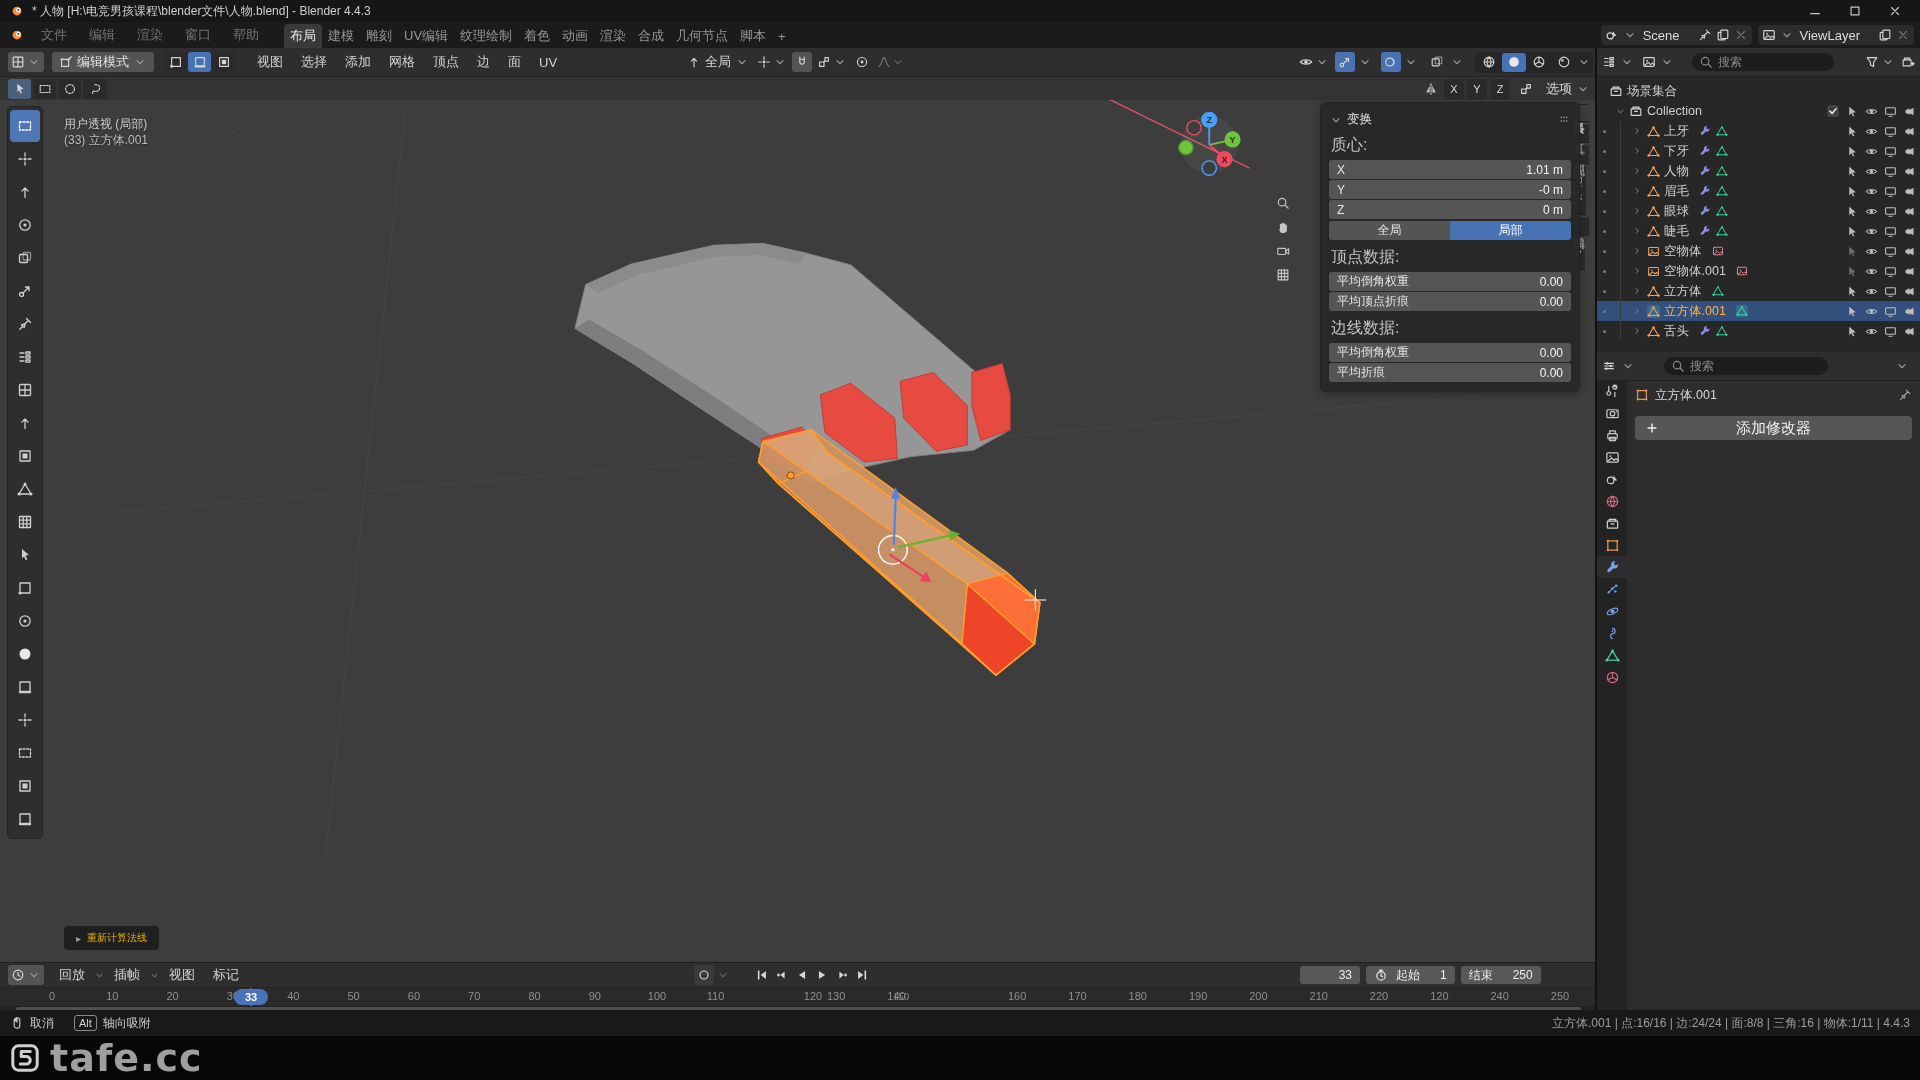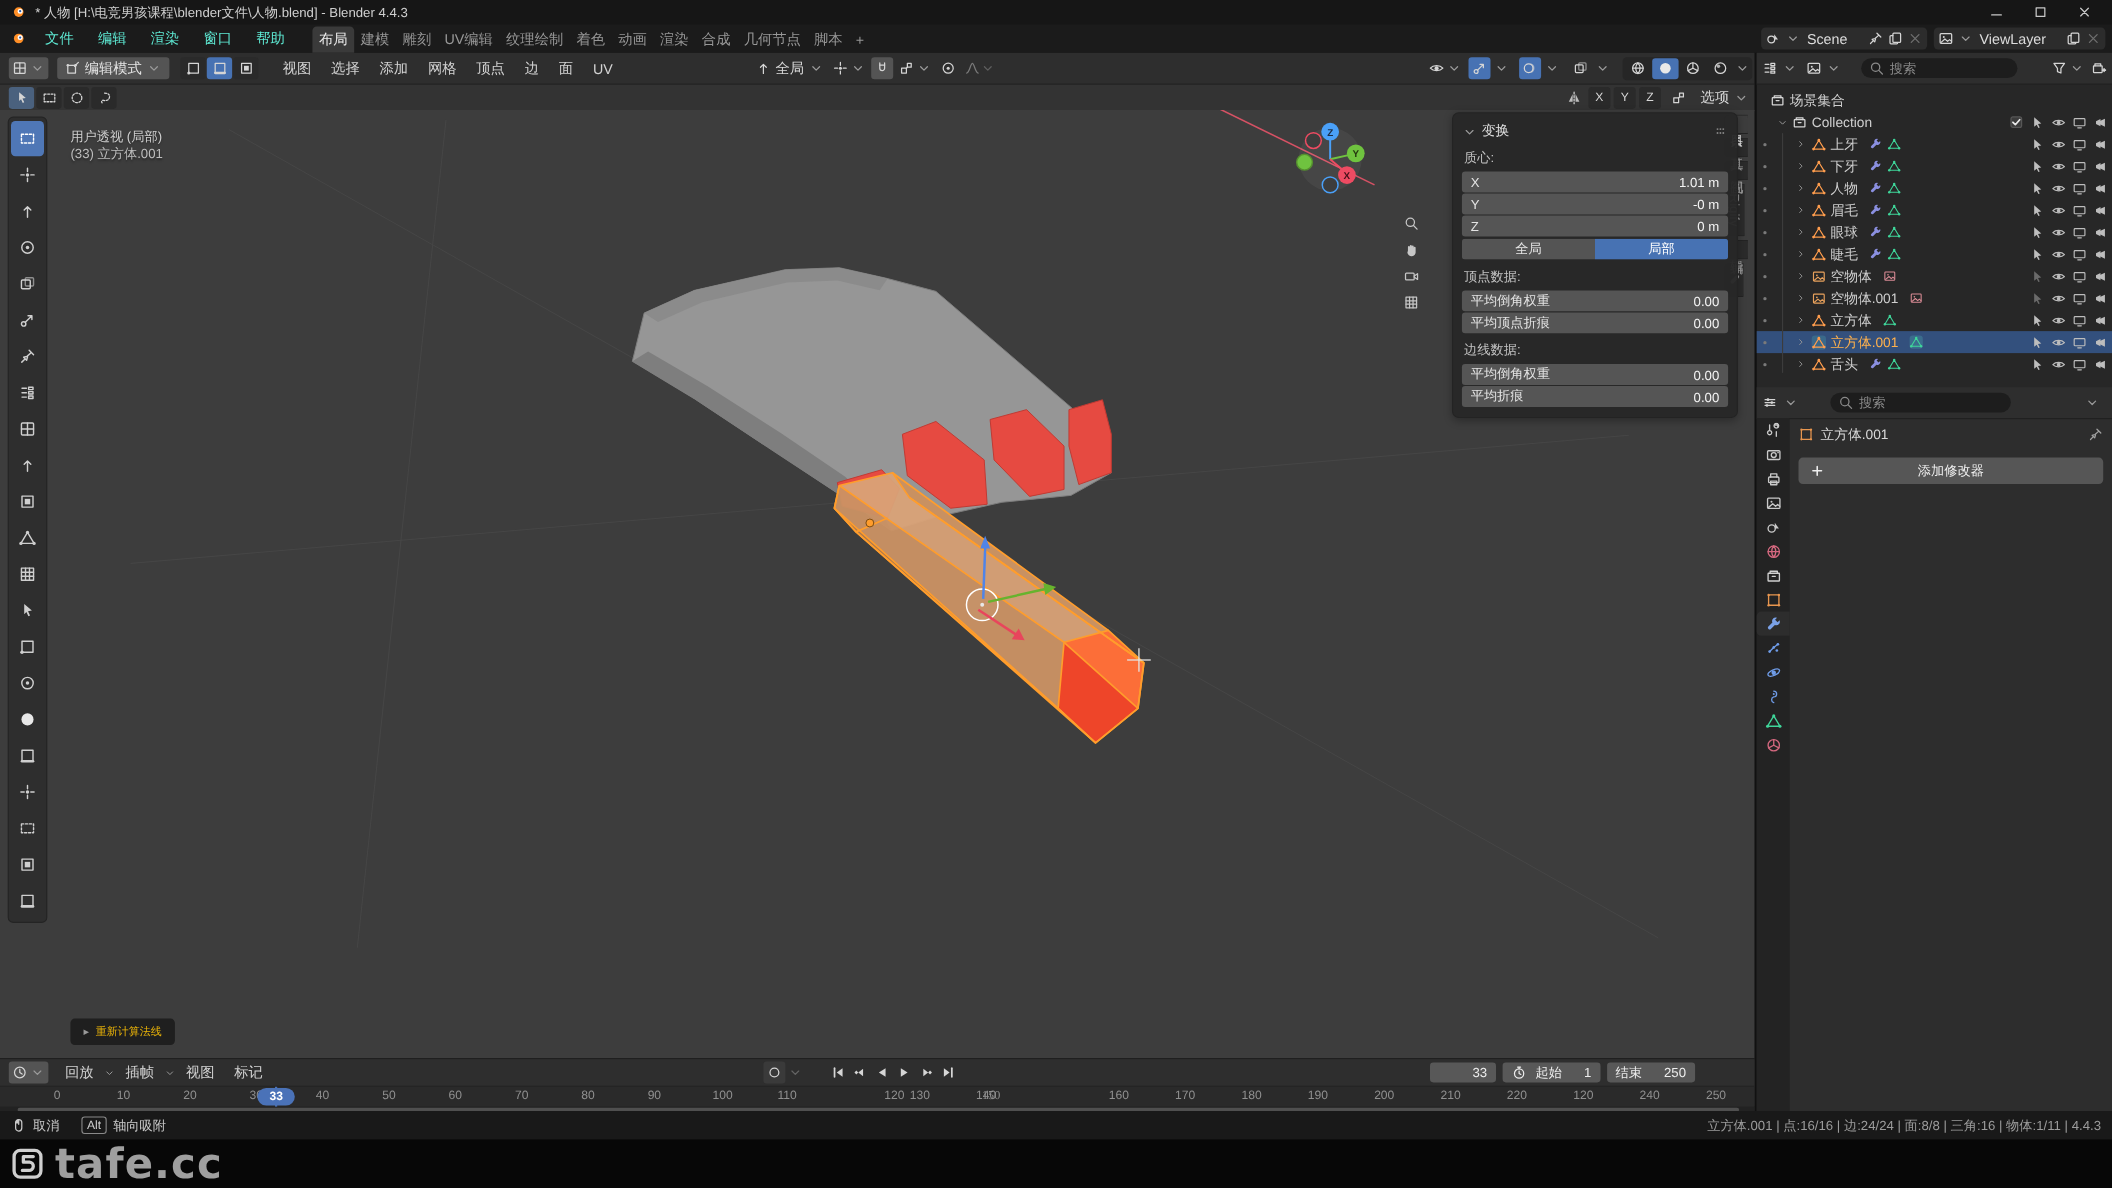--- a/index.html
+++ b/index.html
@@ -5,21 +5,21 @@
   html,body{margin:0;padding:0;background:#111;}
   body{width:1920px;height:1080px;position:relative;overflow:hidden;
        font-family:"Liberation Sans","DejaVu Sans",sans-serif;
        -webkit-font-smoothing:antialiased;color:#d5d5d5;font-size:13px;}
   .abs{position:absolute;}
   .row{display:flex;align-items:center;}
   .ico{display:inline-flex;align-items:center;justify-content:center;line-height:0;}
   
   #topbar{left:0;top:0;width:1920px;height:22px;background:#161616;}
   #menubar{left:0;top:22px;width:1920px;height:26px;background:#1b1b1b;}
-  .menu-item{padding:0 11px;height:26px;display:flex;align-items:center;color:#5eead4;cursor:default;}
+  .menu-item{padding:0 11px;height:26px;display:flex;align-items:center;color:#737373;cursor:default;}
   .ws-tab{padding:0 6px;height:24px;display:flex;align-items:center;color:#979797;margin-top:2px;border-radius:4px 4px 0 0;}
   .ws-tab.active{background:#3a3a3a;color:#ececec;}
   .idblock{background:#2c2c2c;border-radius:4px;height:20px;display:flex;align-items:center;padding:0 4px;gap:4px;}
   
   #vp-header{left:0;top:48px;width:1595px;height:28px;background:#2e2e2e;border-bottom:1px solid #222;}
   #tool-settings{left:0;top:77px;width:1595px;height:23px;background:#333333;border-bottom:1px solid #272727;}
   .hdr-menu{padding:0 9px;color:#d2d2d2;}
   .mode-btn{width:23px;height:20px;border-radius:3px;display:flex;align-items:center;justify-content:center;background:#2a2a2a;margin-right:1px;}
   .mode-btn.active{background:#4772b3;}
   .hbtn{height:20px;border-radius:3px;display:flex;align-items:center;justify-content:center;padding:0 3px;}
@@ -37,40 +37,40 @@
   .tool-btn.active{background:#4f77b6;color:#fff;}
   
   .np-tab{writing-mode:vertical-rl;background:#2b2b2b;color:#9d9d9d;border:1px solid #232323;
           border-right:none;border-radius:5px 0 0 5px;padding:8px 2px;margin-bottom:3px;font-size:12px;
           display:flex;align-items:center;justify-content:center;}
   .np-tab.active{background:#3d3d3d;color:#e4e4e4;}
   
   #transform-panel{left:1320px;top:102px;width:242px;background:rgba(40,40,40,.96);border-radius:6px;
                    padding:6px 8px 8px 8px;border:1px solid #232323;box-shadow:0 2px 8px rgba(0,0,0,.3);}
   .tp-title{color:#e2e2e2;font-size:12.5px;display:flex;align-items:center;gap:4px;margin:2px 0 6px 0;}
-  .tp-sec{color:#c3c3c3;font-size:12px;margin:7px 0 4px 2px;}
+  .tp-sec{color:#c3c3c3;font-size:16px;margin:7px 0 4px 2px;}
   .tp-field{background:#555555;height:19px;border-radius:3px;display:flex;align-items:center;
             justify-content:space-between;padding:0 8px;margin-bottom:1px;font-size:12px;}
   .tp-field .lab{color:#e4e4e4;} .tp-field .val{color:#f4f4f4;}
   .tp-toggle{display:flex;height:19px;margin-top:2px;border-radius:3px;overflow:hidden;}
   .tp-toggle div{flex:1;display:flex;align-items:center;justify-content:center;font-size:12px;}
   
   #outliner{left:1597px;top:48px;width:323px;height:304px;background:#272727;}
   #ol-header{height:28px;background:#2e2e2e;border-bottom:1px solid #202020;display:flex;align-items:center;padding:0 5px;gap:4px;}
   .search{background:#1d1d1d;border-radius:10px;height:18px;display:flex;align-items:center;padding:0 7px;gap:5px;color:#8a8a8a;font-size:12px;}
   .ol-row{height:20px;display:flex;align-items:center;font-size:12.5px;color:#cfcfcf;padding-right:4px;}
   .ol-row.sel{background:#33507d;}
   .ol-name{margin-left:4px;white-space:nowrap;}
   .ol-right{margin-left:auto;display:flex;align-items:center;gap:6px;color:#bdbdbd;}
   #properties{left:1597px;top:352px;width:323px;height:658px;background:#2d2d2d;}
   #prop-header{height:28px;background:#2e2e2e;border-bottom:1px solid #202020;display:flex;align-items:center;padding:0 5px;gap:5px;}
   #prop-tabs{position:absolute;left:0;top:28px;width:30px;height:630px;background:#232323;}
   .prop-tab{width:30px;height:22px;display:flex;align-items:center;justify-content:center;}
   .prop-tab.active{background:#2d2d2d;border-radius:4px 0 0 4px;}
-  .big-btn{background:#565656;border-radius:4px;height:24px;display:flex;align-items:center;justify-content:center;color:#f0f0f0;font-size:12px;position:relative;}
+  .big-btn{background:#565656;border-radius:4px;height:24px;display:flex;align-items:center;justify-content:center;color:#f0f0f0;font-size:15px;position:relative;}
   
   #timeline{left:0;top:962px;width:1595px;height:48px;background:#2b2b2b;border-top:1px solid #1e1e1e;}
   #tl-header{height:24px;background:#2e2e2e;border-bottom:1px solid #242424;display:flex;align-items:center;}
   #tl-ruler{position:relative;height:18px;background:#2a2a2a;}
   .tick-num{position:absolute;top:2px;font-size:11px;color:#909090;transform:translateX(-50%);}
   #tl-scroll{position:relative;height:6px;background:#222;}
   .tl-btnbox{background:#585858;border-radius:3px;height:18px;display:flex;align-items:center;padding:0 8px;font-size:12px;color:#ededed;gap:8px;}
   .play-btn{width:19px;height:18px;display:flex;align-items:center;justify-content:center;color:#d6d6d6;}
   
   #statusbar{left:0;top:1010px;width:1920px;height:26px;background:#191919;display:flex;align-items:center;font-size:12px;color:#c9c9c9;}

